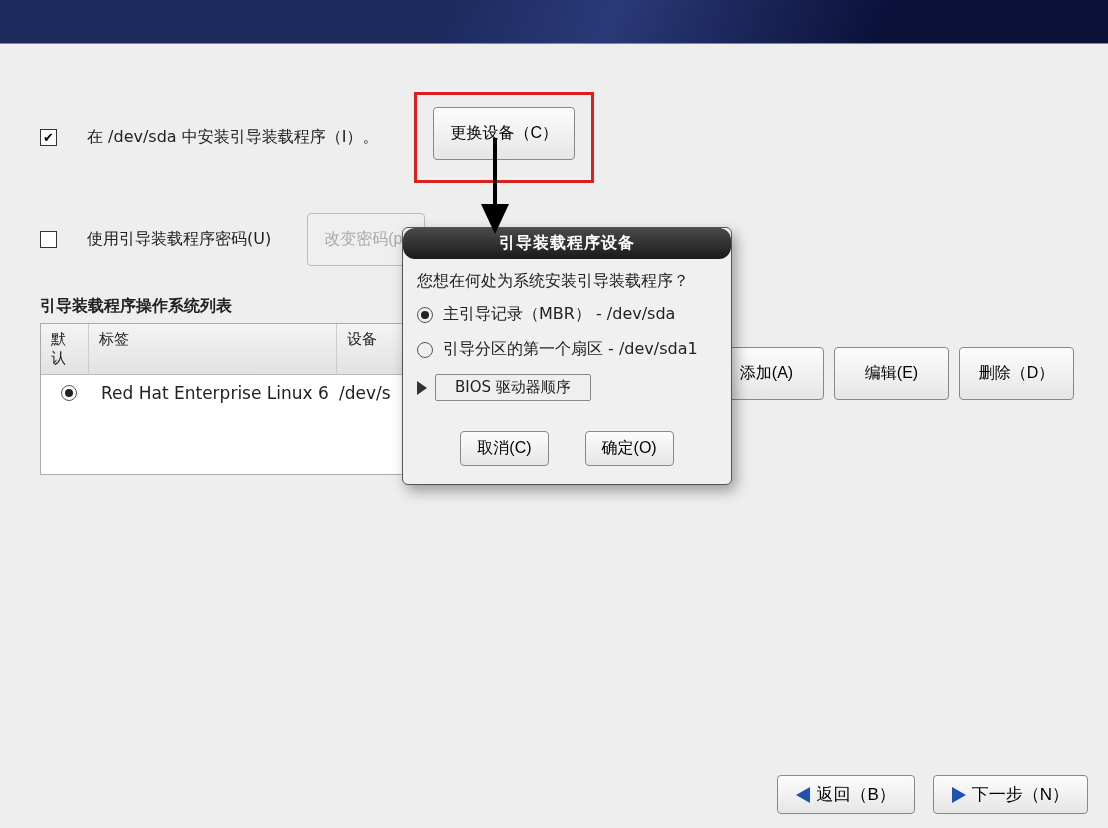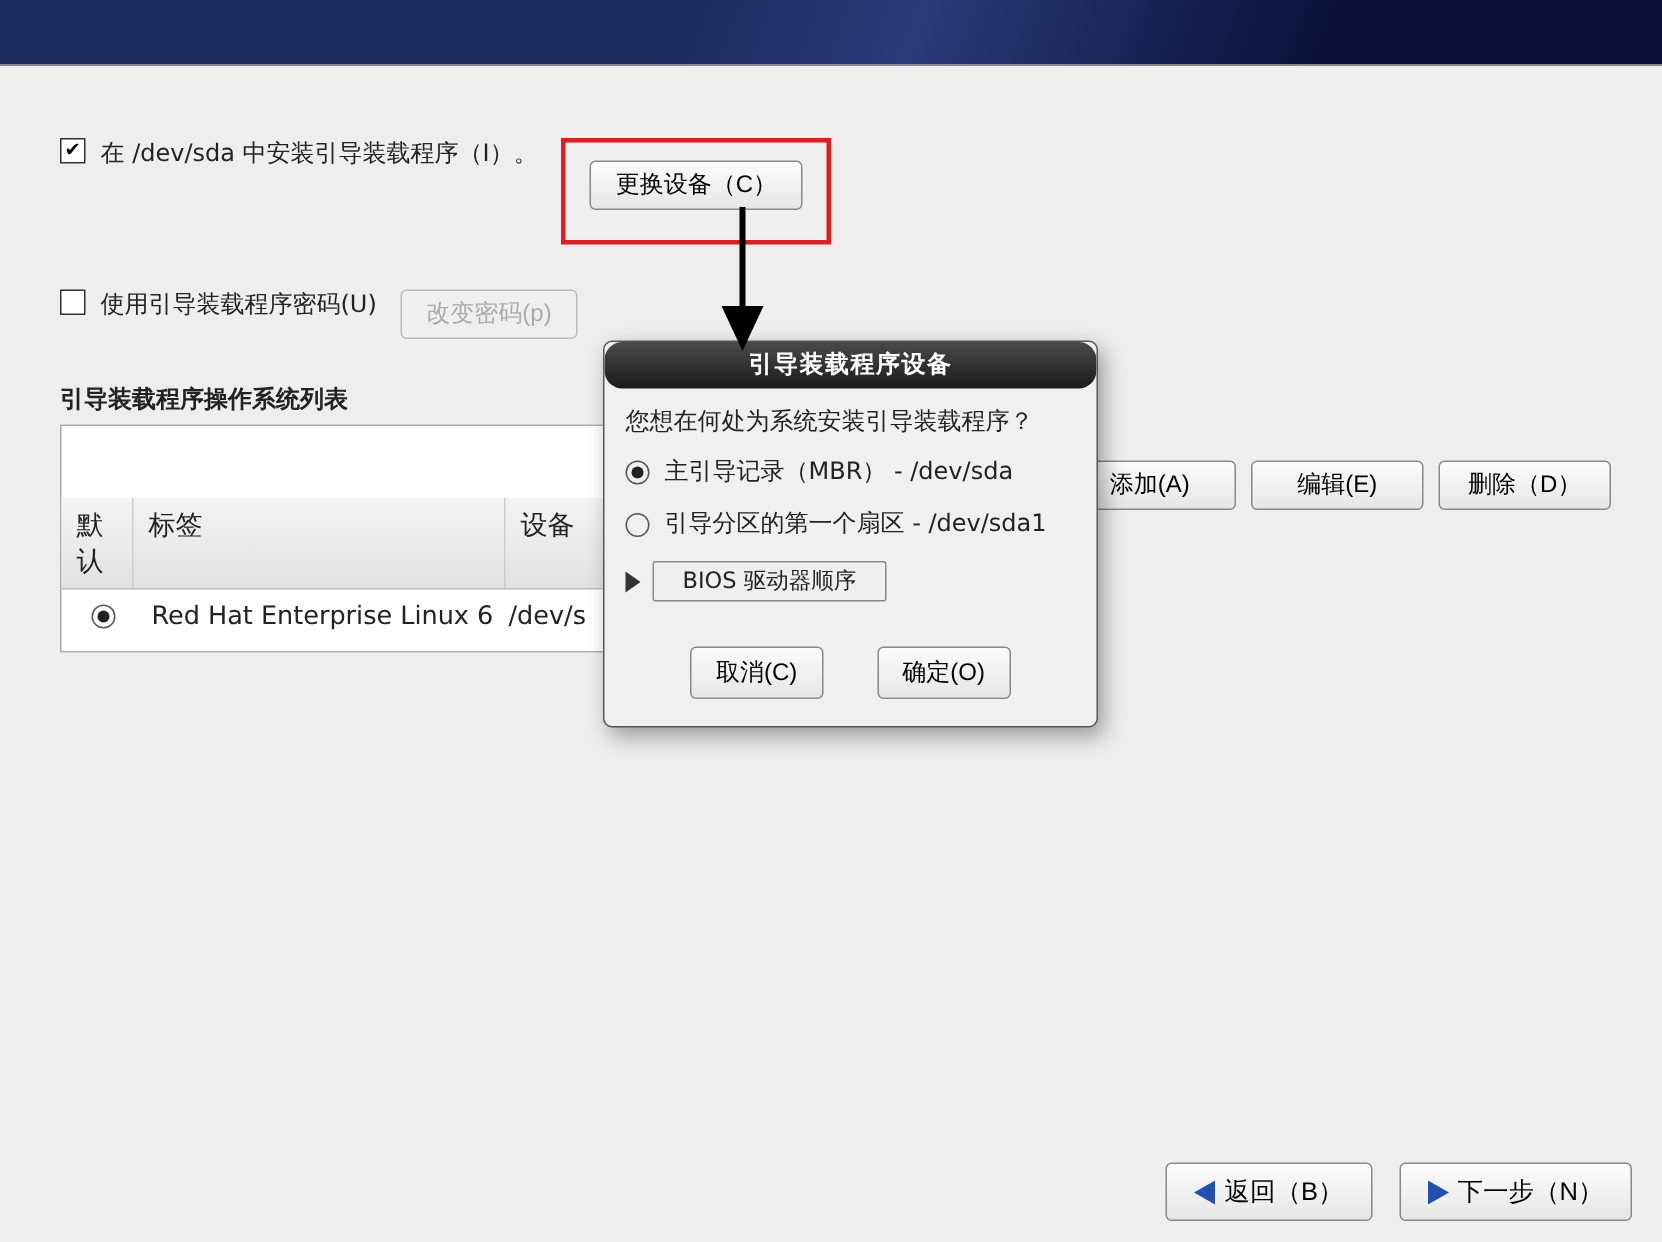--- a/index.html
+++ b/index.html
@@ -19,37 +19,37 @@
   height: 44px;
   background: linear-gradient(110deg, #1c2a5e 40%, #2a3a78 55%, #0a1038 80%);
   border-bottom: 1px solid #888;
 }
 .content {
   position: absolute;
   top: 44px; left: 0; right: 0; bottom: 60px;
   background: #eeeeee;
   padding: 48px 34px 0 40px;
 }
-.row { display: flex; margin-bottom: 30px; }
+.row { display: flex; align-items: center; margin-bottom: 30px; gap: 20px; }
 .checkbox {
   width: 17px; height: 17px;
   border: 1px solid #333;
   margin-right: 10px;
   display: inline-flex;
   align-items: center;
   justify-content: center;
   font-size: 13px;
   background: #fff;
 }
 .checkbox.checked::before { content: "✔"; color: #000; }
 .btn {
   background: linear-gradient(#fcfcfc, #e6e6e6);
   border: 1px solid #888;
   border-radius: 4px;
-  padding: 5px 16px;
+  padding: 15px 16px;
   font-size: 16px;
   cursor: pointer;
   display: inline-flex;
   align-items: center;
   gap: 6px;
 }
 .btn.disabled {
   color: #aaa;
   background: #efefef;
   border-color: #bbb;
@@ -68,22 +68,21 @@
 .table {
   flex: 1;
   border: 1px solid #aaa;
   background: #fff;
   height: 152px;
 }
 .thead {
   display: flex;
   background: linear-gradient(#f4f4f4, #e2e2e2);
   border-bottom: 1px solid #bbb;
-  font-size: 18px;
-  margin-top: 48px;
+  font-size: 15px;
 }
 .th {
   padding: 6px 10px;
   border-right: 1px solid #ccc;
 }
 .th.default { width: 48px; }
 .th.label { width: 248px; }
 .th.device { flex: 1; }
 .trow {
   display: flex;

